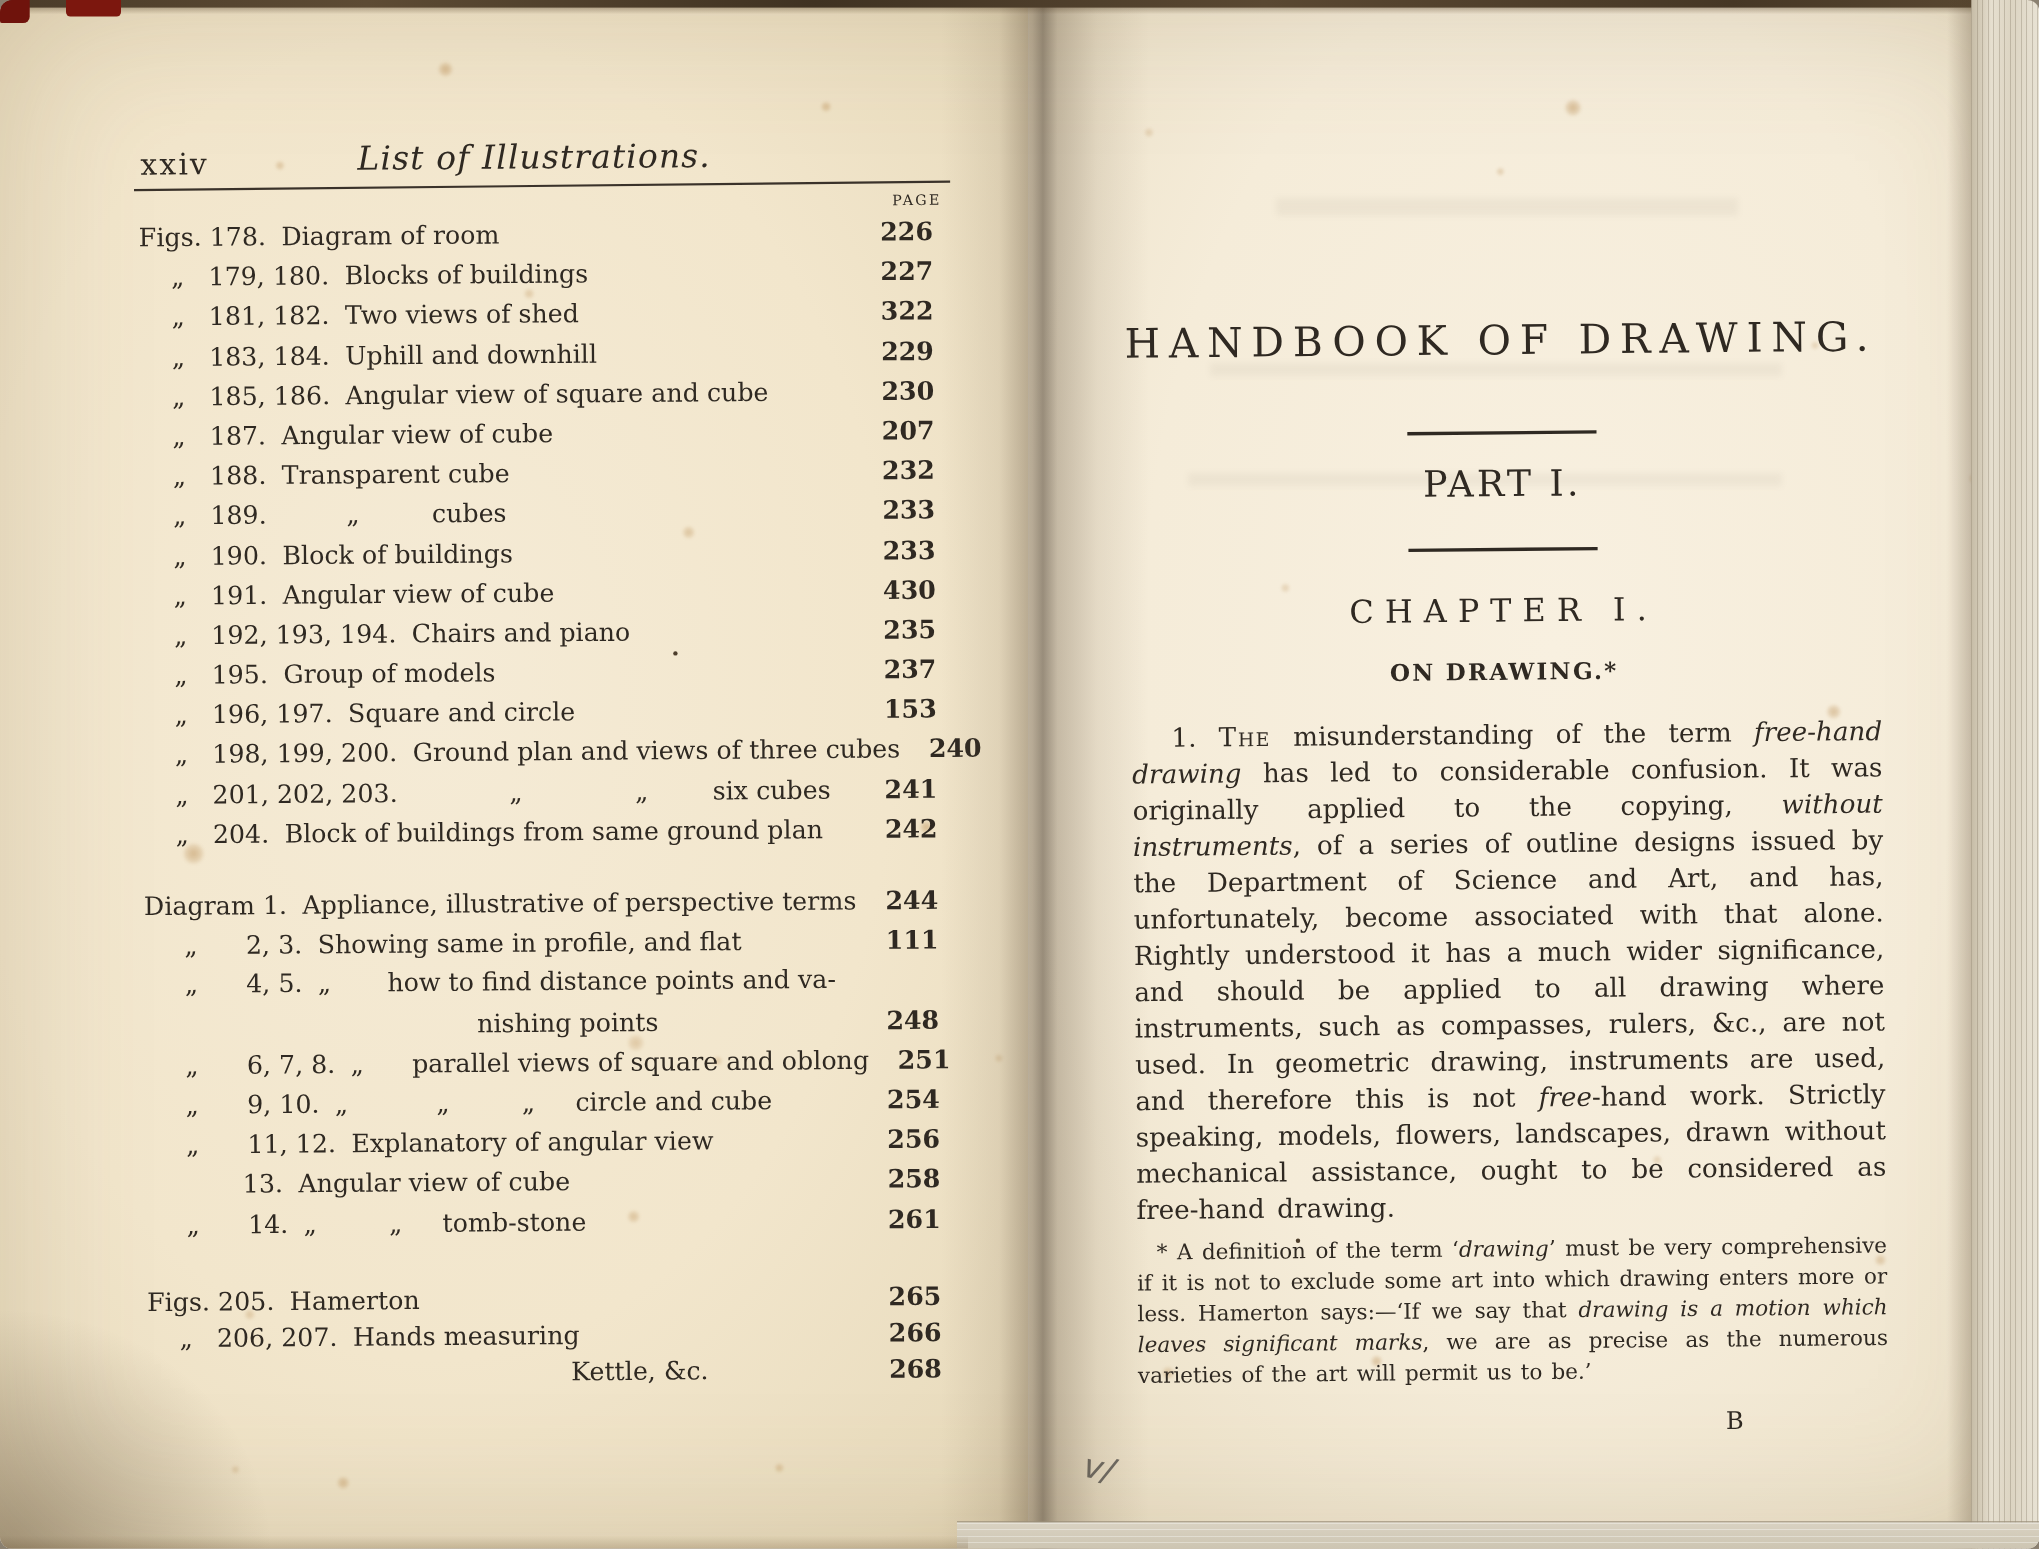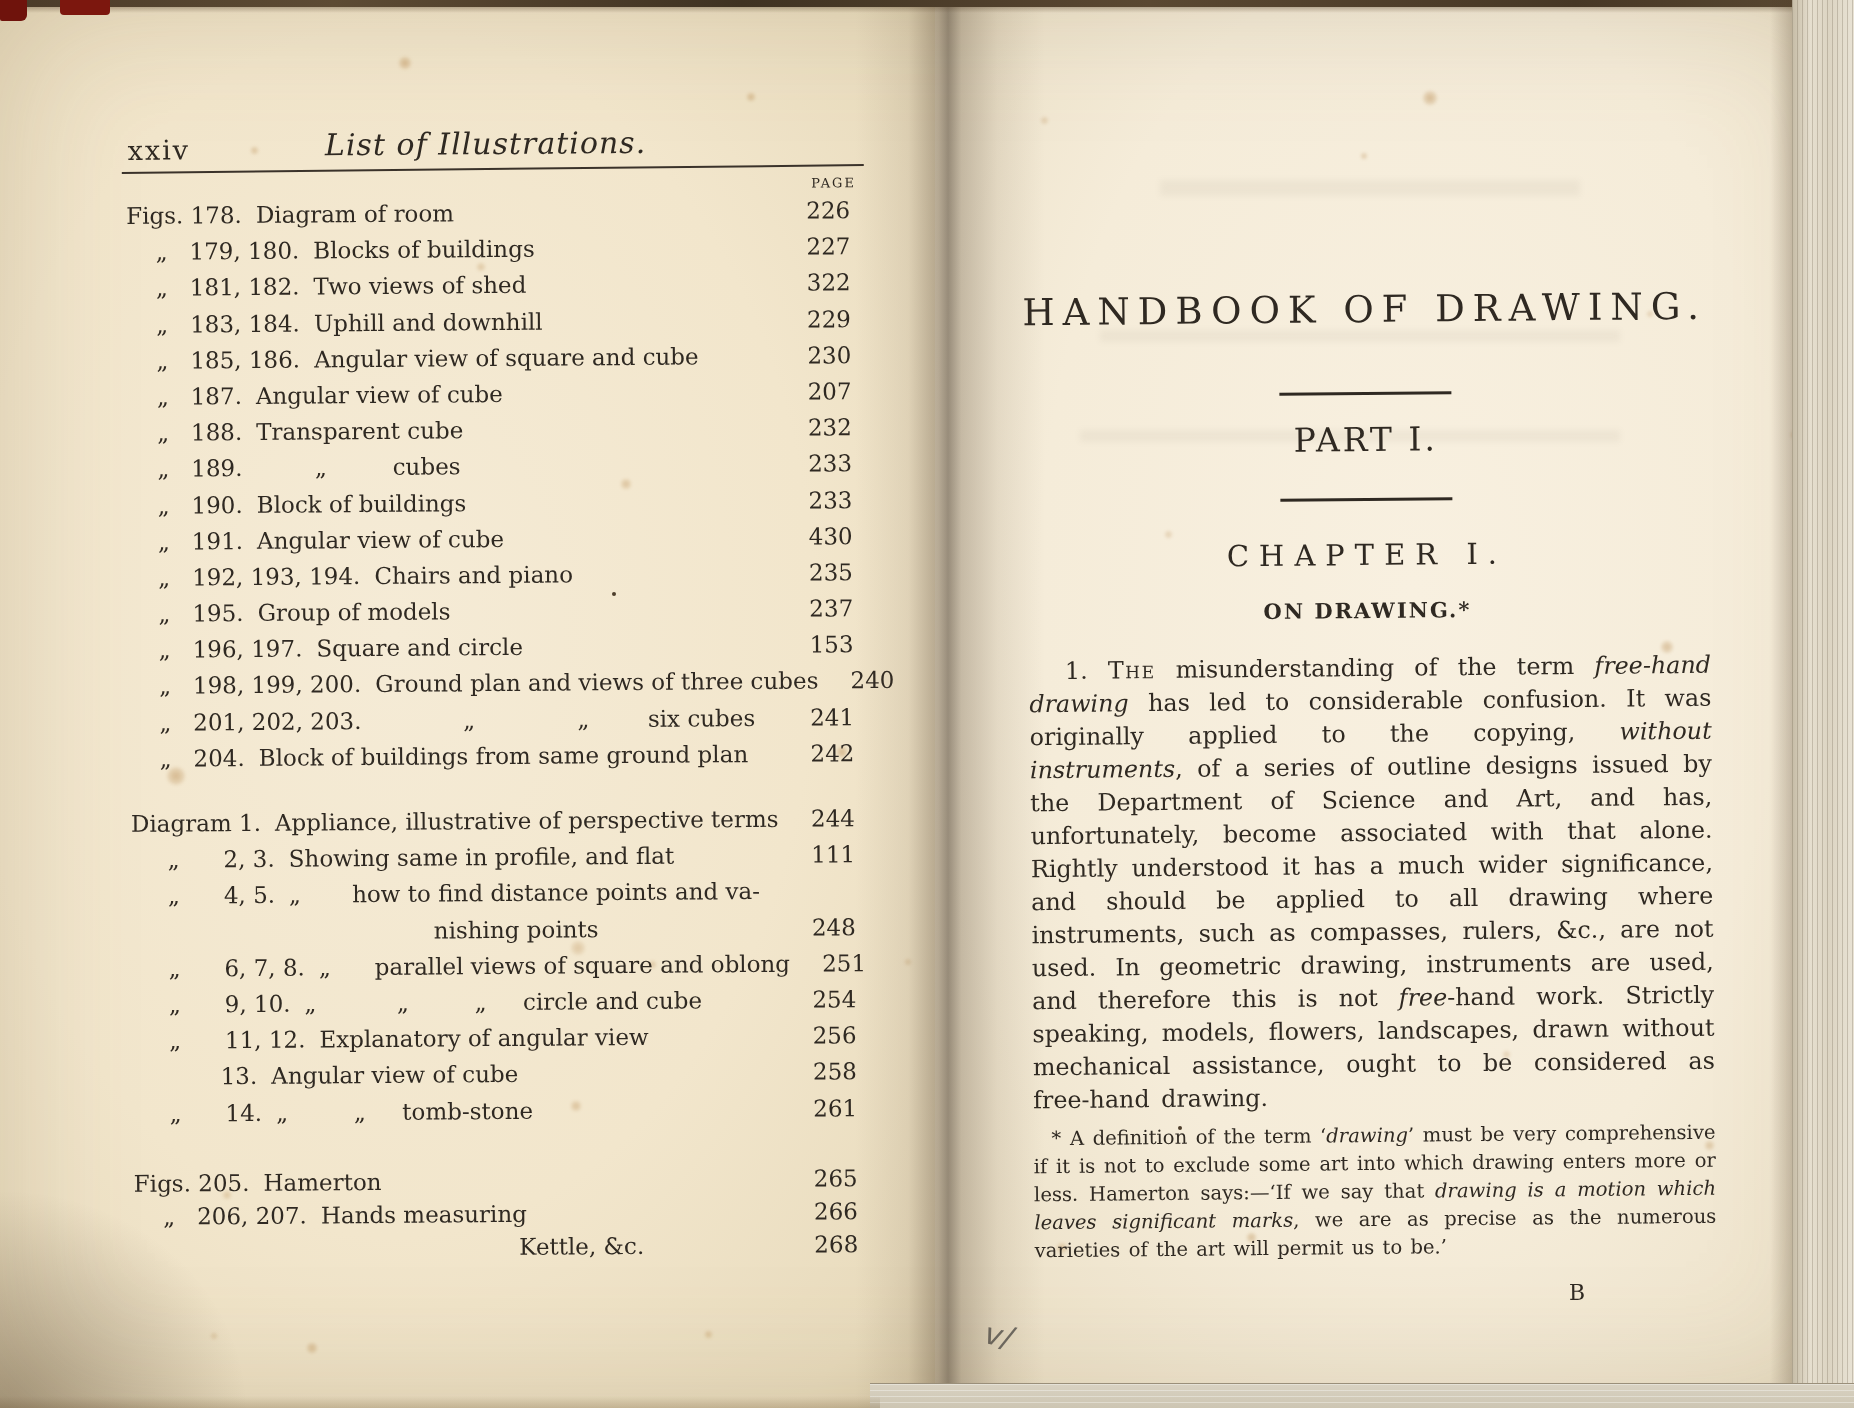--- a/index.html
+++ b/index.html
@@ -1,20 +1,21 @@
 <!DOCTYPE html>
 <html><head>
 <meta charset="utf-8">
 <style>
   html,body{margin:0;padding:0;background:#8a8070;}
   #book{
     position:relative;width:1854px;height:1408px;overflow:hidden;
     background:#e5e5e5;
     font-family:"DejaVu Serif", "Liberation Serif", serif;
     color:#2f2922;
+    border-radius:11px;
   }
   
   .page{position:absolute;top:0;height:1408px;}
   #left-page{left:0;width:935px;
     background:radial-gradient(ellipse at 42% 45%, #f5ebd6 0%, #f2e6cc 55%, #e9dcbe 88%, #e0d2b2 100%);}
   #right-page{left:935px;width:867px;
     background:radial-gradient(ellipse at 55% 42%, #f8f0e0 0%, #f5ecd9 55%, #ecE1c8 90%, #e6dac0 100%);}
   #book::after{content:"";position:absolute;inset:0;pointer-events:none;
     box-shadow:inset 0 0 140px rgba(120,95,55,.22);}
   
@@ -64,21 +65,21 @@
   #toc-s3{top:1168px;}
   .toc-row{display:flex;align-items:baseline;height:36.2px;font-size:23px;white-space:nowrap;}
   #toc-s3 .toc-row{height:33px;}
   .toc-label{flex:0 0 auto;}
   .toc-cap{flex:0 0 auto;margin-left:14px;}
   .cont .toc-cap{margin-left:302px;}
   .cont2 .toc-cap{margin-left:385px;}
   .leader{flex:1 1 auto;align-self:flex-end;height:6px;margin:0 8px 9px 18px;
     background-image:radial-gradient(circle at 3px 3px,#45false 0,#453a2e 1.9px,rgba(0,0,0,0) 2.4px);
     background-size:57px 6px;background-repeat:repeat-x;}
-  .toc-page{flex:0 0 56px;text-align:center;font-size:23px;}
+  .toc-page{flex:0 0 56px;text-align:left;font-size:23px;font-weight:bold;}
   
   #right-content{position:absolute;left:1022px;top:0;width:690px;height:1408px;z-index:4;
     transform:rotate(-0.55deg);transform-origin:50% 40%;}
   #book-title{position:absolute;left:0;top:288px;width:100%;text-align:center;
     font-size:37px;letter-spacing:8px;}
   .part-rule{position:absolute;left:259px;width:172px;height:3px;background:#2f2922;}
   #part-rule-1{top:392px;}
   #part-rule-2{top:498px;}
   #part-heading{position:absolute;left:0;top:420px;width:100%;text-align:center;
     font-size:33px;letter-spacing:3px;}

